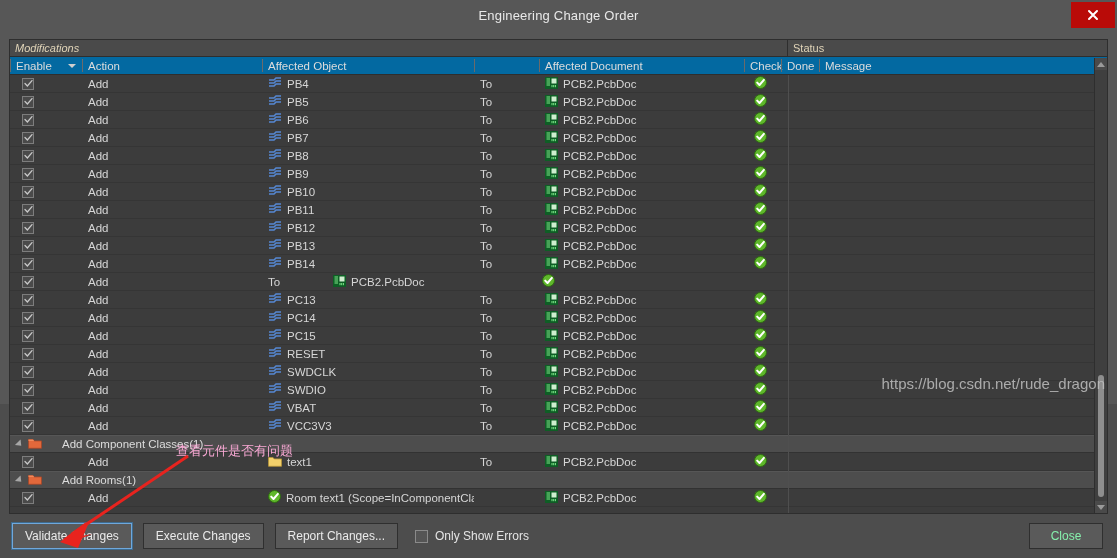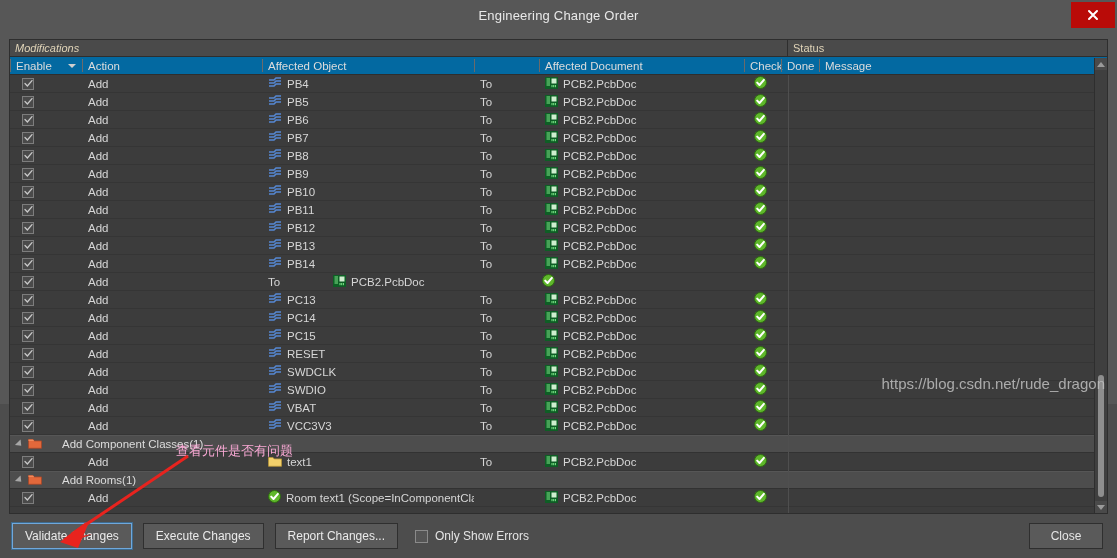--- a/index.html
+++ b/index.html
@@ -293,21 +293,21 @@
 
   .close-footer-btn {
     position: absolute;
     right: 14px;
     bottom: 9px;
     height: 26px;
     min-width: 74px;
     padding: 0 14px;
     background: #5a5a5a;
     border: 1px solid #2f2f2f;
-    color: #e5e5e5;
+    color: #86efac;
     font-size: 12px;
     display: flex;
     align-items: center;
     justify-content: center;
     cursor: pointer;
   }
 
   
   .cn-note {
     position: absolute;

